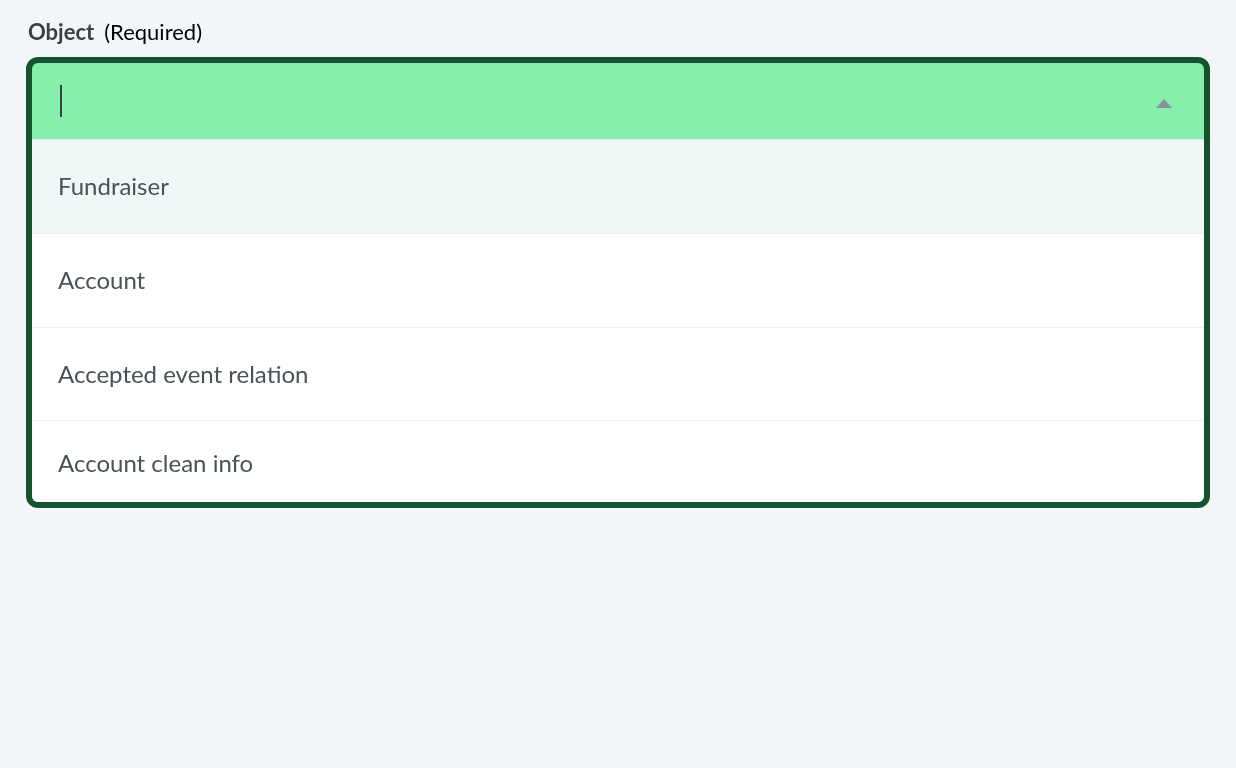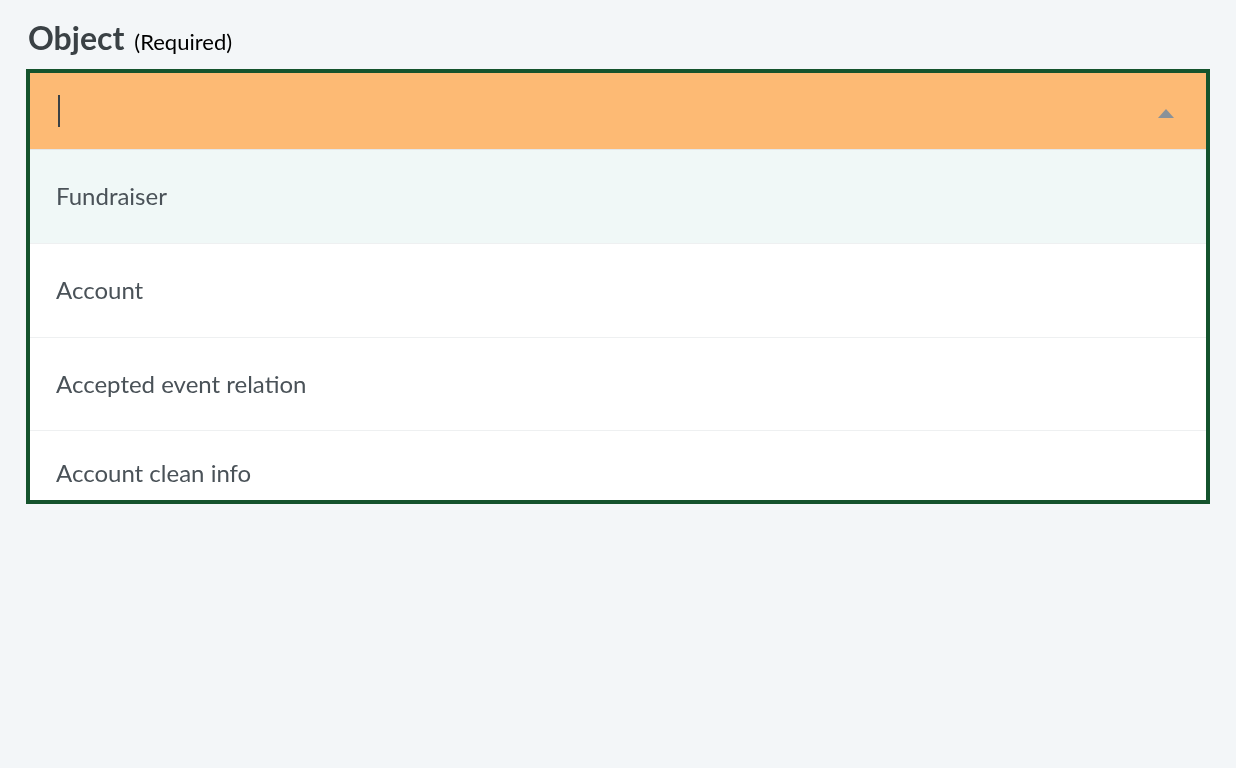--- a/index.html
+++ b/index.html
@@ -16,33 +16,33 @@
       color: #3a4145;
     }
     .field-label-row {
       display: flex;
       align-items: baseline;
       gap: 10px;
       margin-bottom: 12px;
       padding-left: 2px;
     }
     .field-label {
-      font-size: 32px;
+      font-size: 22px;
       font-weight: 700;
       color: #3a4145;
     }
     .required-tag {
       font-size: 22px;
       font-weight: 400;
       color: #000000;
     }
     .select-wrapper {
-      border: 4px solid #14532d;
-      border-radius: 0;
-      background: #fdba74;
+      border: 6px solid #14532d;
+      border-radius: 12px;
+      background: #86efac;
       overflow: hidden;
     }
     .select-input-row {
       display: flex;
       align-items: center;
       padding: 22px 26px 22px 26px;
       position: relative;
     }
     .select-input {
       flex: 1;
@@ -75,21 +75,21 @@
       padding: 32px 26px;
       font-size: 24px;
       color: #4a5258;
       border-bottom: 1px solid #eef0f1;
       cursor: pointer;
       background: #ffffff;
       line-height: 1.2;
     }
     .dropdown-item:last-child {
       border-bottom: none;
-      padding-bottom: 12px;
+      padding-bottom: 24px;
       padding-top: 28px;
     }
     .dropdown-item.highlighted {
       background: #f0f8f7;
     }
   </style>
 </head>
 <body>
 
 <div class="field-label-row">

